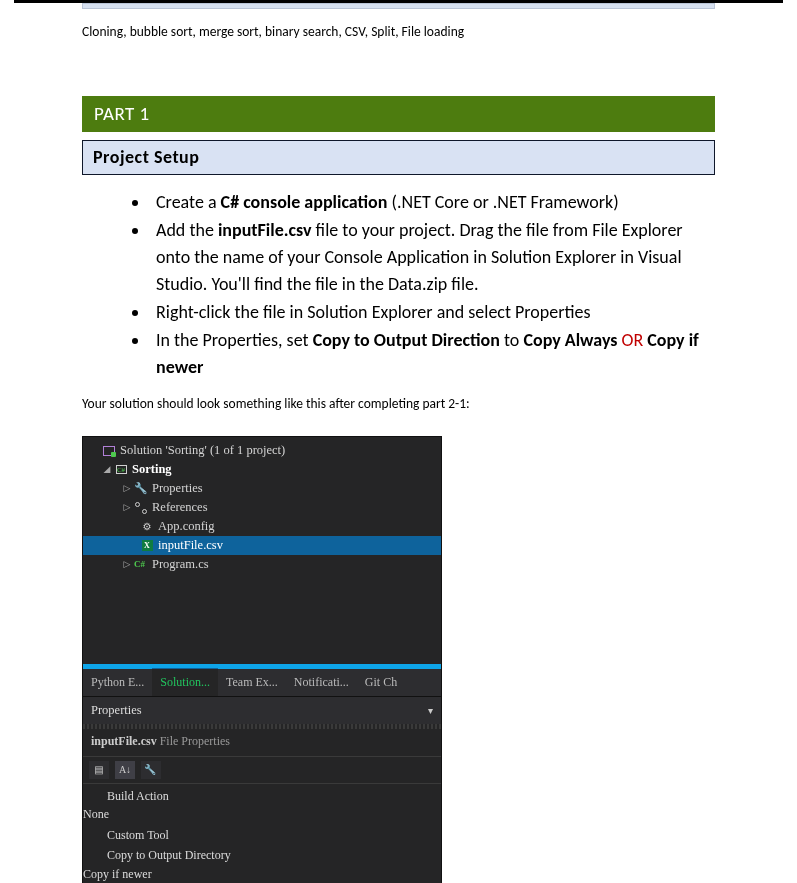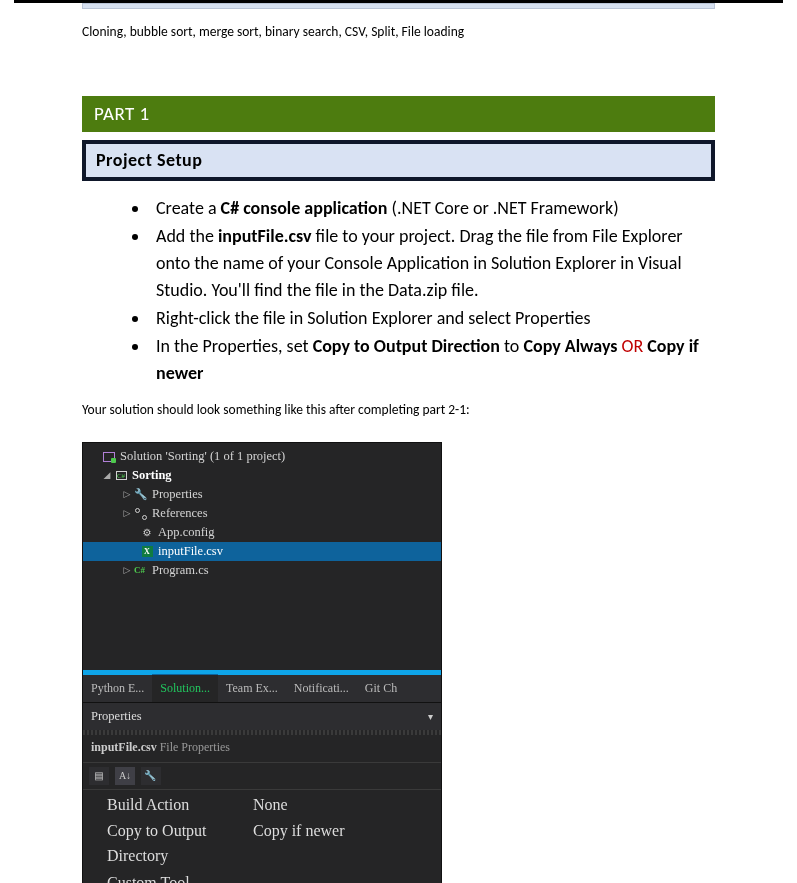--- a/index.html
+++ b/index.html
@@ -45,21 +45,21 @@
   .part-bar {
     background: #4d7c0f;
     color: #fff;
     font-size: 19px;
     font-weight: 400;
     padding: 6px 12px 7px 12px;
     letter-spacing: 0.5px;
   }
   .sub-bar {
     background: #d9e2f3;
-    border: 4px solid #0f172a;
+    border: 1px solid #0f172a;
     color: #000;
     font-size: 18px;
     font-weight: 700;
     padding: 5px 10px 6px 10px;
     margin-top: 8px;
     letter-spacing: 0.5px;
   }
   ul.instr {
     margin: 14px 0 14px 0;
     padding-left: 68px;
@@ -220,23 +220,24 @@
     background:#2d2d30;
     color:#ccc;
     font-size:10px;
   }
   .vs-tool-btn.act { background:#3f3f46; }
   .vs-prop-grid {
     padding:2px 0 6px 0;
   }
   .vs-prop-row {
     display:flex;
-    font-size:16px;
+    font-size:12px;
     color:#ddd;
     padding:1px 0;
+    flex-direction:column;
   }
   .vs-prop-key {
     width:170px;
     padding-left:24px;
   }
   .vs-prop-val {
     color:#ddd;
   }
   .caret-down {
     color:#ccc;
@@ -347,27 +348,27 @@
           <div class="vs-tool-btn">▤</div>
           <div class="vs-tool-btn act">A↓</div>
           <div class="vs-tool-btn">🔧</div>
         </div>
         <div class="vs-prop-grid">
           <div class="vs-prop-row">
             <div class="vs-prop-key">Build Action</div>
             <div class="vs-prop-val">None</div>
           </div>
           <div class="vs-prop-row">
+            <div class="vs-prop-key">Custom Tool</div>
+            <div class="vs-prop-val"></div>
+          </div>
+          <div class="vs-prop-row">
             <div class="vs-prop-key">Copy to Output Directory</div>
             <div class="vs-prop-val">Copy if newer</div>
           </div>
-          <div class="vs-prop-row">
-            <div class="vs-prop-key">Custom Tool</div>
-            <div class="vs-prop-val"></div>
-          </div>
         </div>
       </div>
     </div>
 
     <div class="part-bar">PART 2</div>
     <div class="sub-bar">The Menu</div>
 
   </div>
 </div>
 

